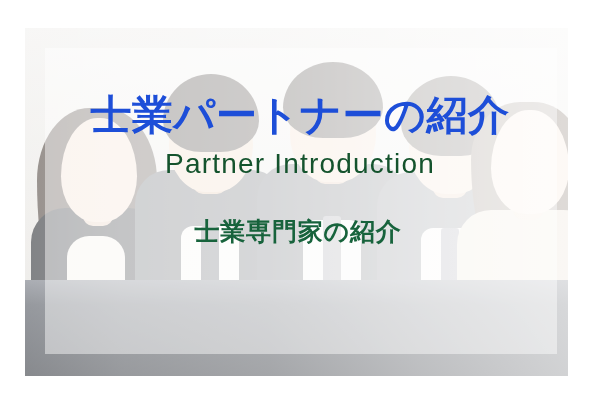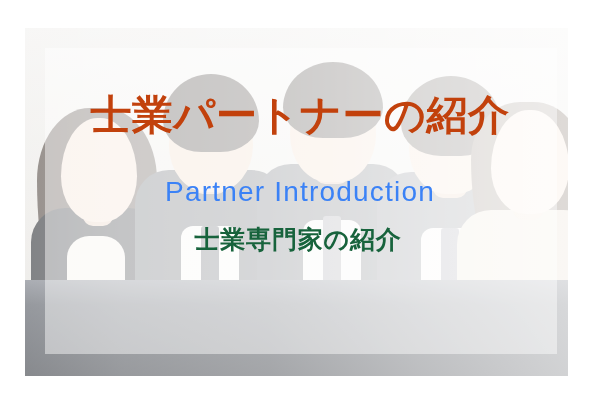--- a/index.html
+++ b/index.html
@@ -161,44 +161,42 @@
   }
   .title {
     position: absolute;
     left: 0;
     right: 0;
     top: 95px;
     font-size: 41px;
     line-height: 1.0;
     font-weight: 700;
     letter-spacing: 0.5px;
-    color: #c2410c;
+    color: #1d4ed8;
   }
   .subtitle {
     position: absolute;
     left: 0;
     right: 0;
     top: 150px;
     font-size: 28px;
     line-height: 1.0;
     font-weight: 400;
     letter-spacing: 1.2px;
-    color: #3b82f6;
-    margin-top: 28px;
+    color: #14532d;
   }
   .bullet {
     position: absolute;
     left: 0;
     right: 4px;
     font-size: 25px;
     line-height: 1.0;
     font-weight: 700;
     letter-spacing: 0.8px;
     color: #17633c;
-    margin-top: 8px;
   }
   .bullet-1 { top: 219px; }
   .bullet-2 { top: 257px; }
 </style>
 </head>
 <body>
 
 <div id="banner">
 
   <div class="photo">

